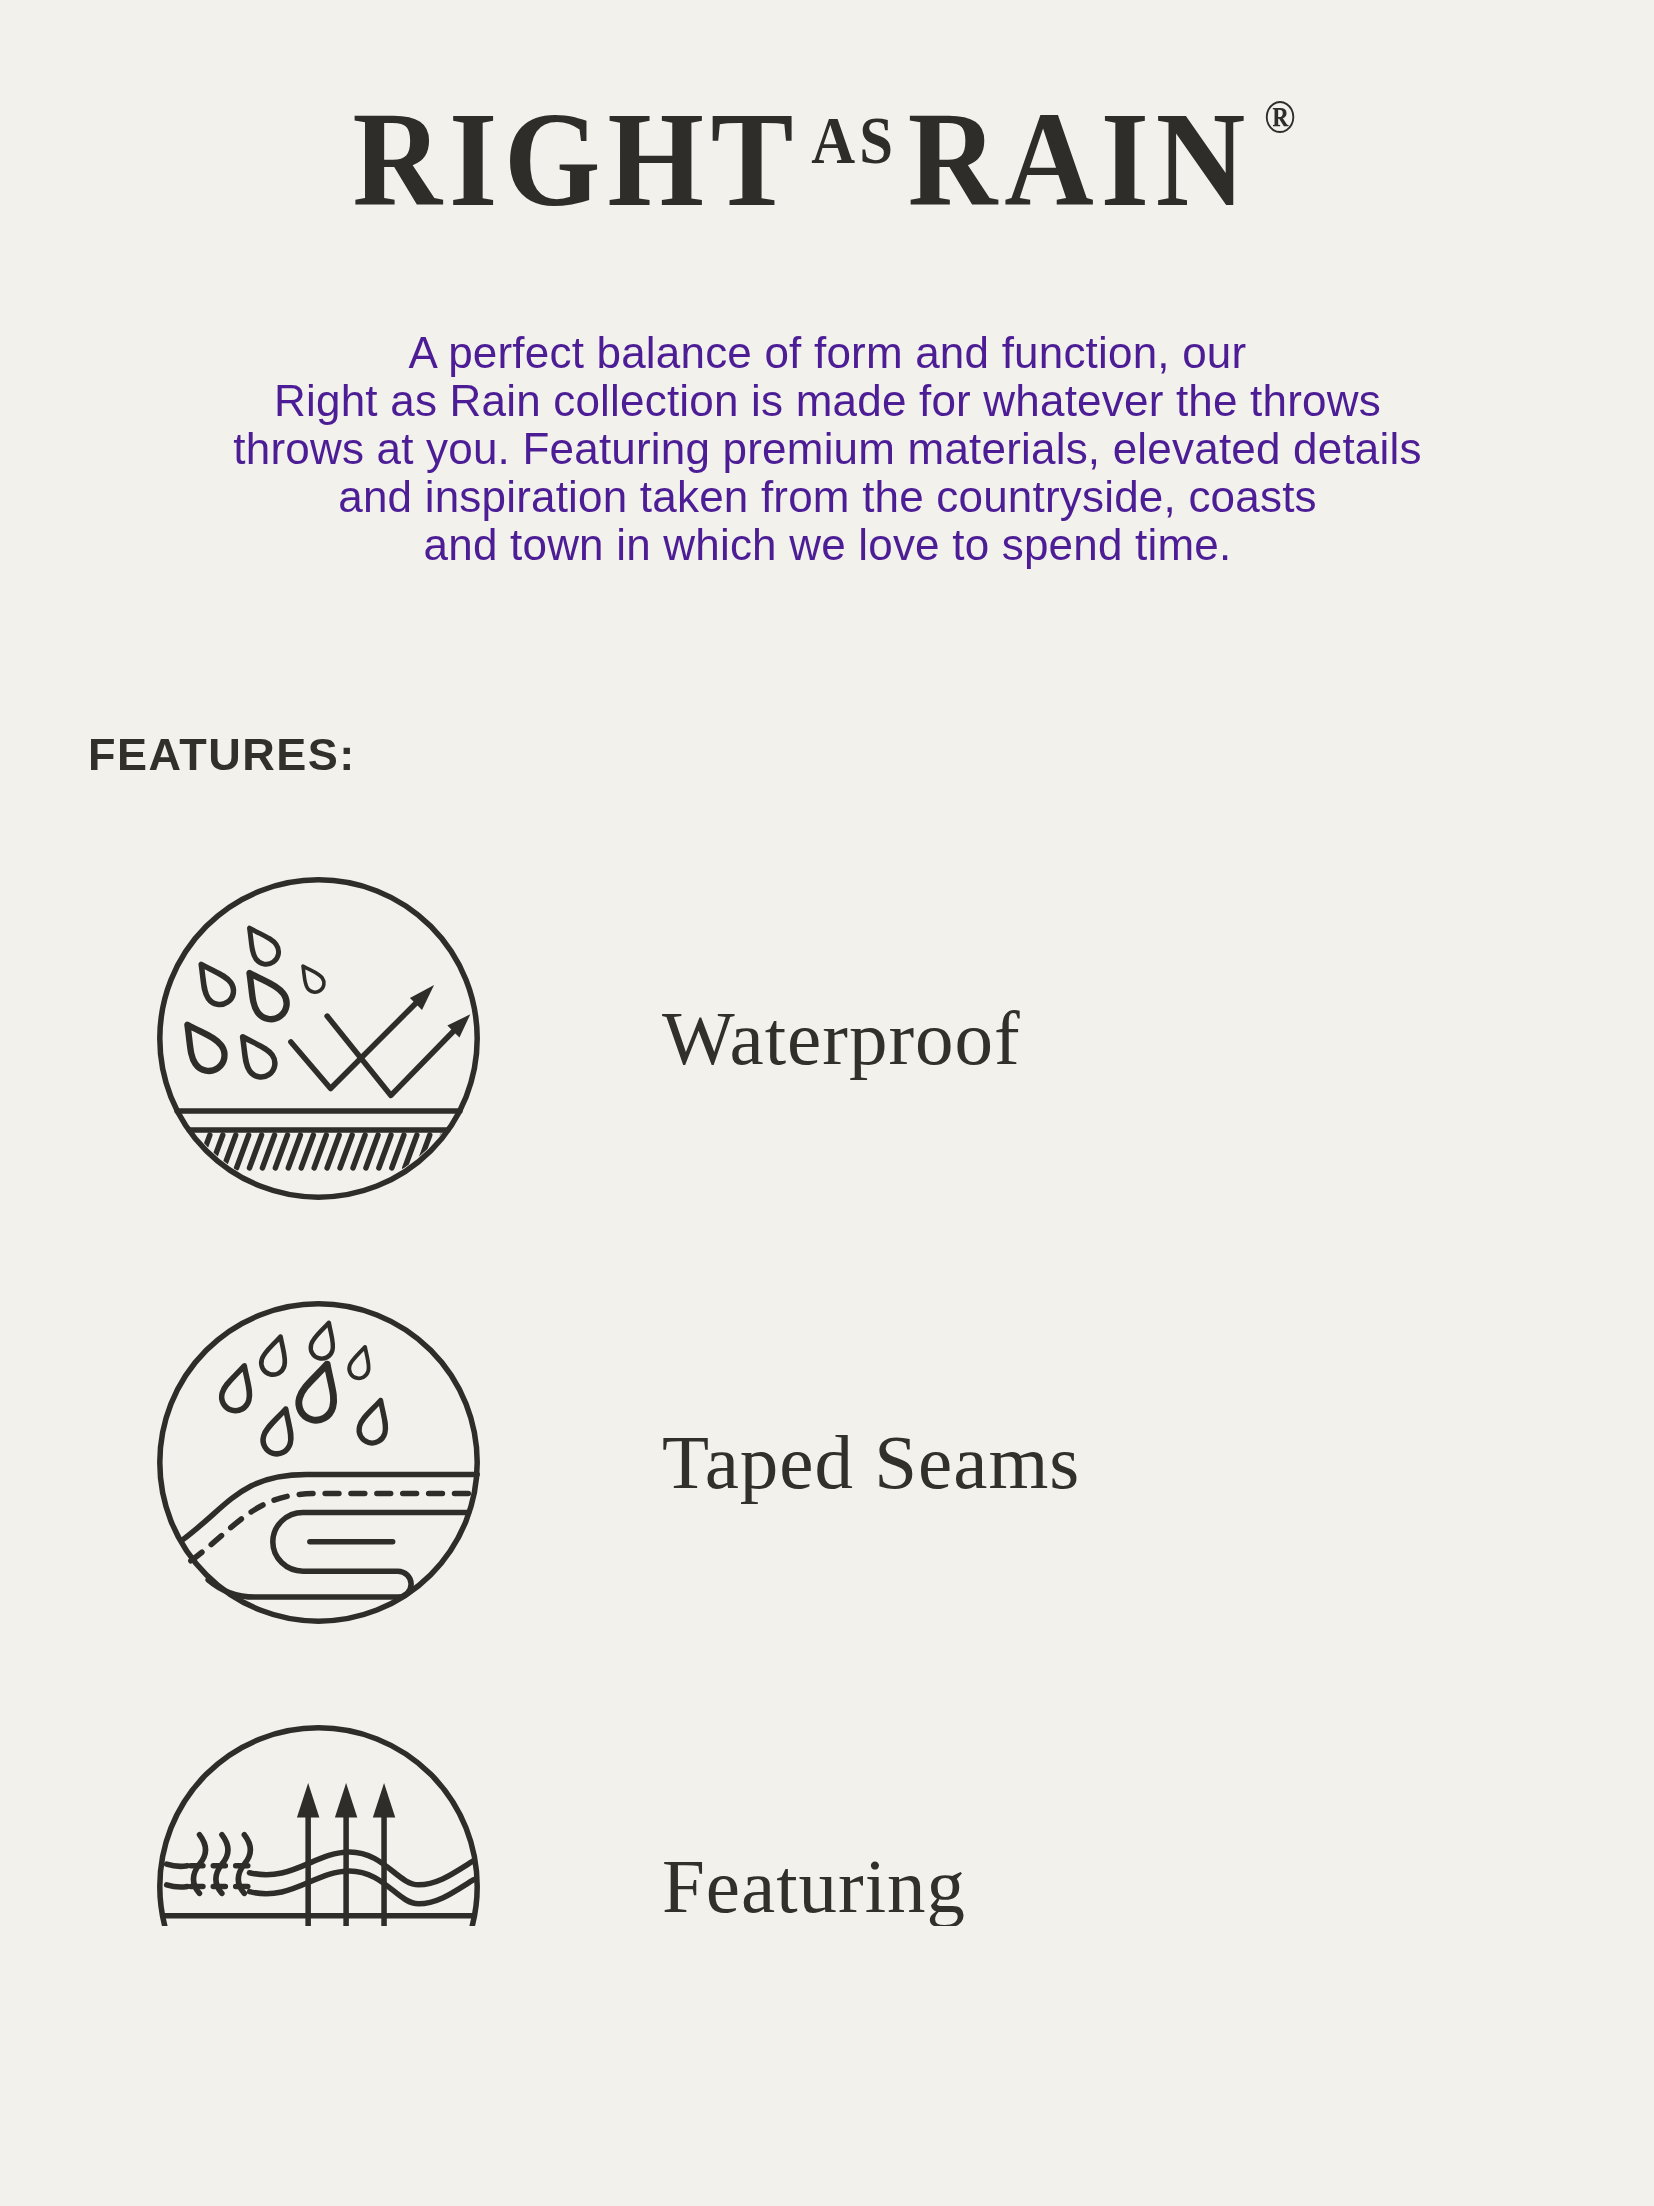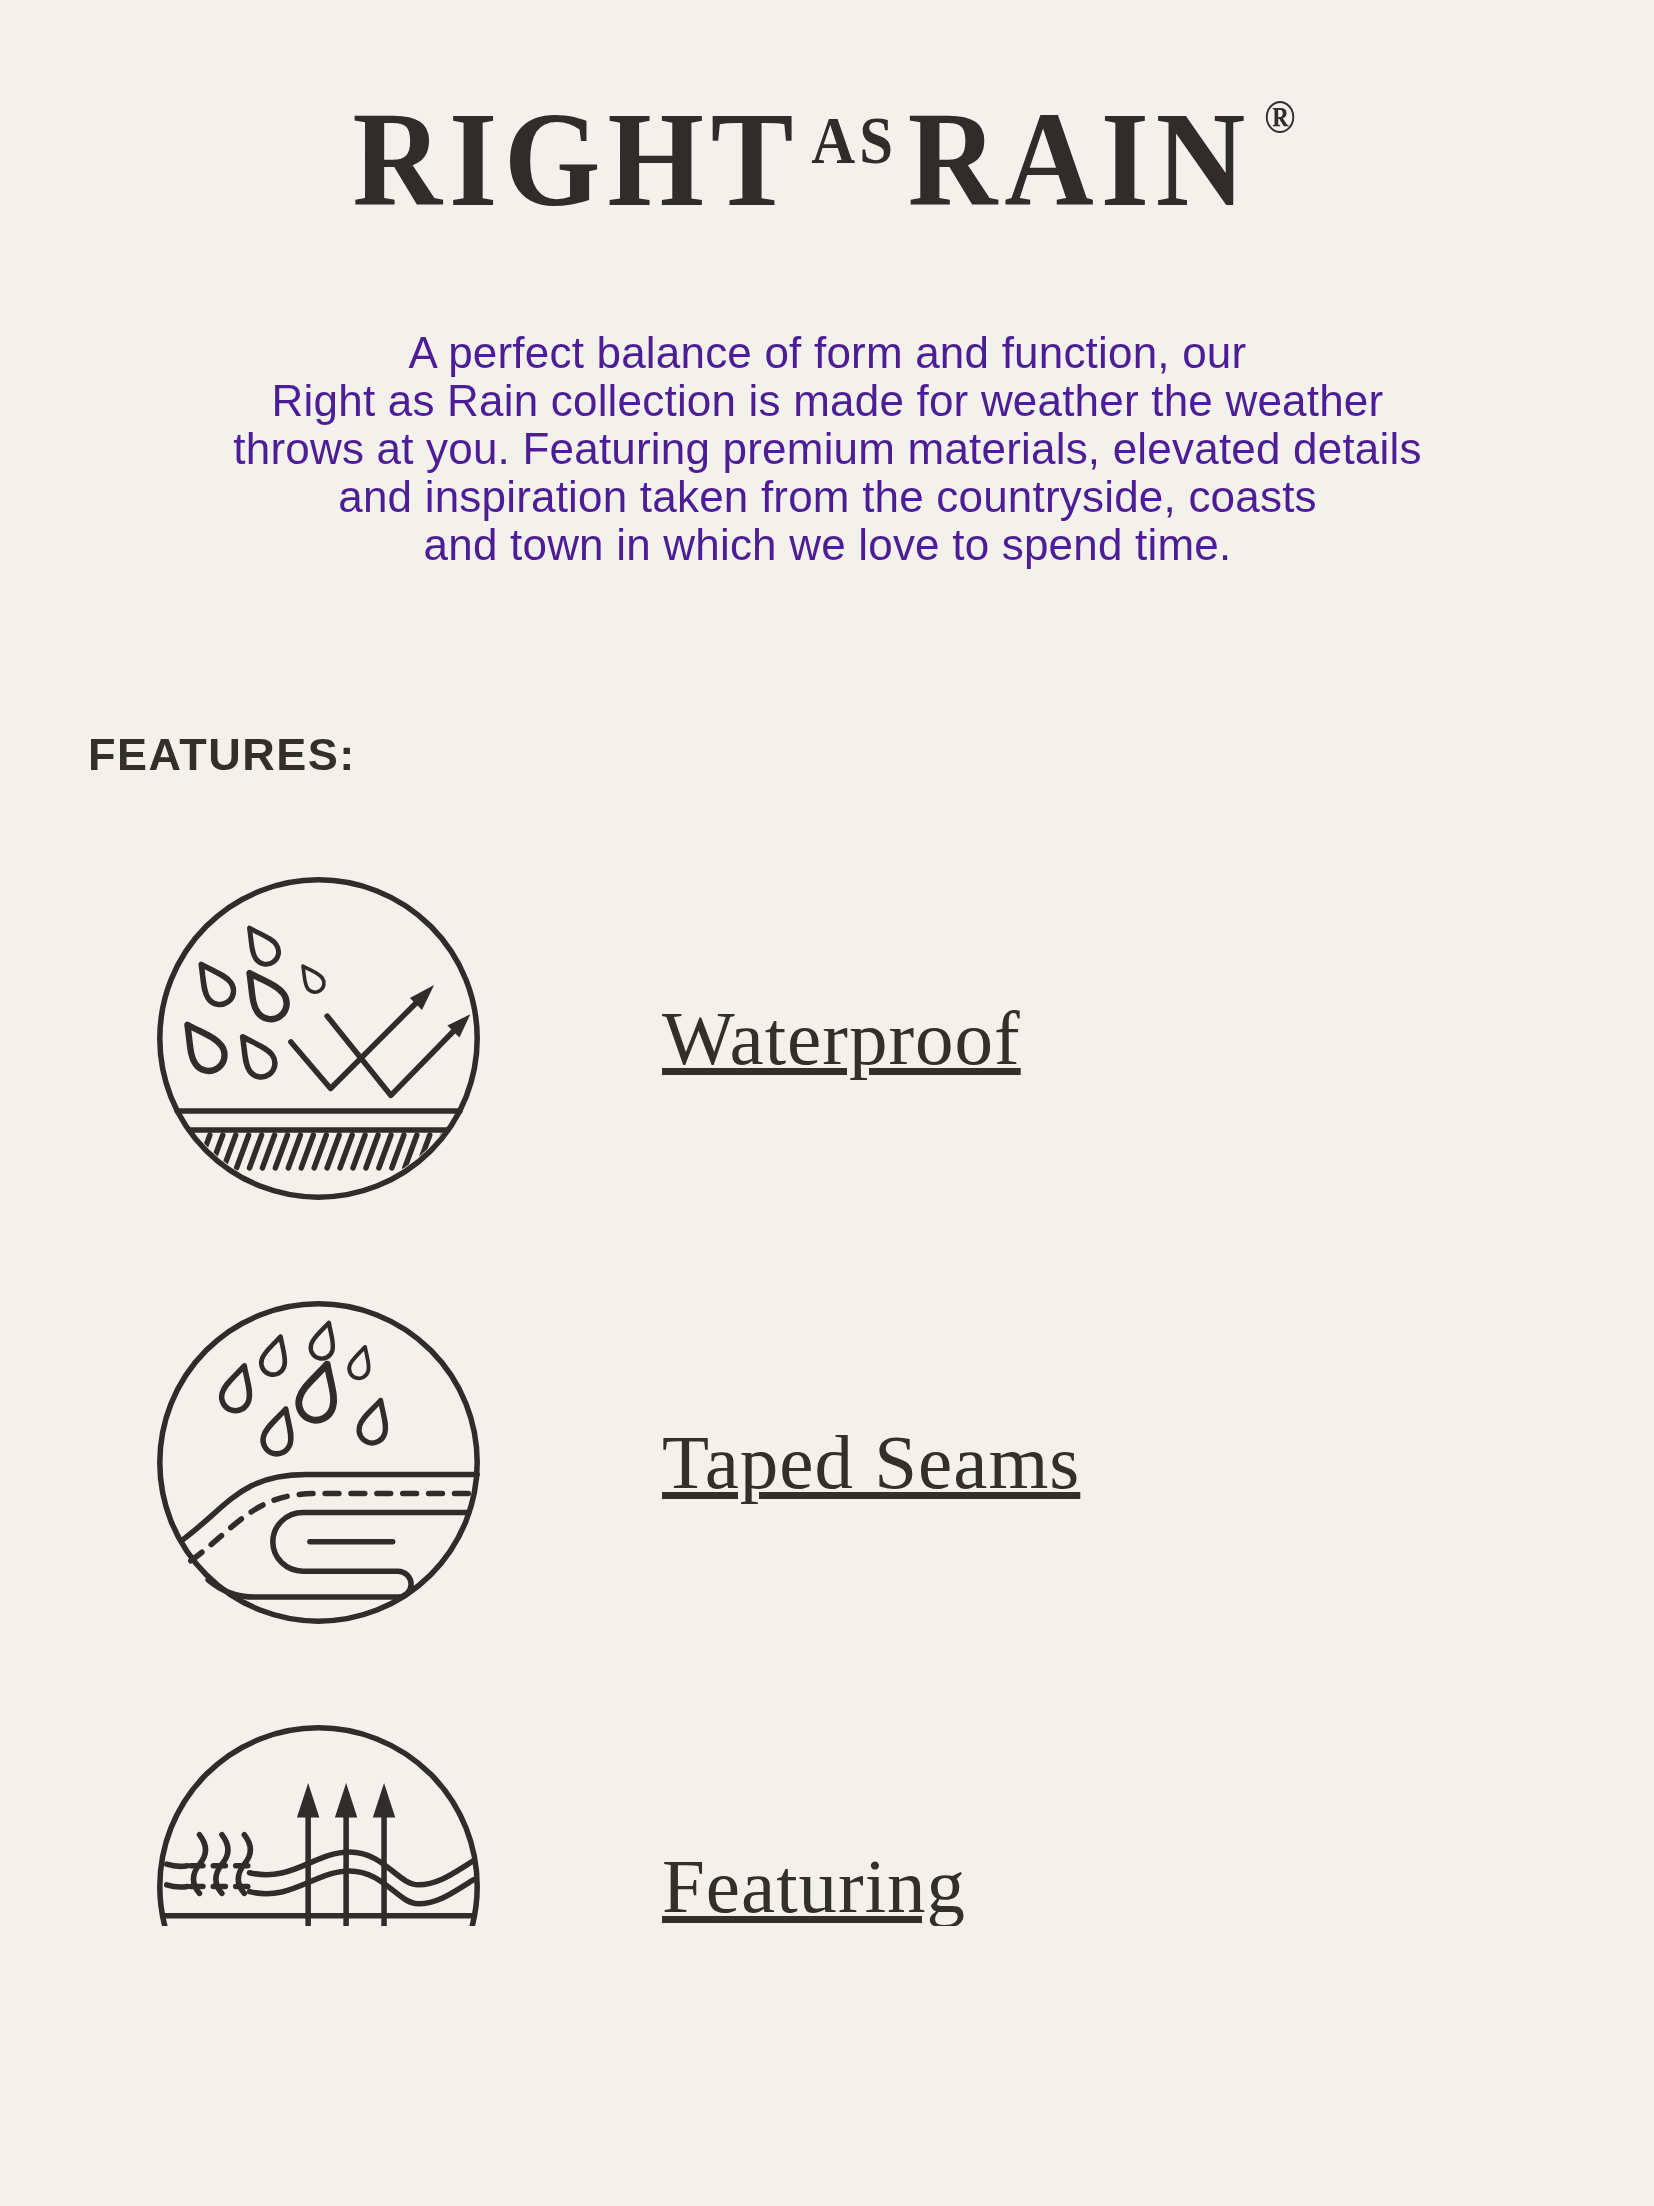--- a/index.html
+++ b/index.html
@@ -68,35 +68,34 @@
   }
   .feature-icon { width: 345px; height: 345px; flex: 0 0 auto; }
   .feature-icon svg { display: block; width: 345px; height: 345px; }
   .feature-label {
     margin-left: 171px;
     font-family: "Liberation Serif", serif;
     font-size: 77px;
     letter-spacing: 1px;
     color: #32302b;
     white-space: nowrap;
-    text-decoration: underline;
   }
   .stroke { fill: none; stroke: #2f2d29; stroke-width: 3.2; stroke-linecap: round; stroke-linejoin: round; }
   .fillhead { fill: #2f2d29; stroke: none; }
 </style>
 </head>
 <body>
 
 <div class="page">
 
   <h1 class="brand"><span>RIGHT</span><span class="small-as">AS</span><span>RAIN</span><span class="reg">®</span></h1>
 
   <div class="intro">
     <div>A perfect balance of form and function, our</div>
-    <div>Right as Rain collection is made for weather the weather</div>
+    <div>Right as Rain collection is made for whatever the throws</div>
     <div>throws at you. Featuring premium materials, elevated details</div>
     <div>and inspiration taken from the countryside, coasts</div>
     <div>and town in which we love to spend time.</div>
   </div>
 
   <div class="features-heading">FEATURES:</div>
 
   <div class="feature-list">
 
     <div class="feature-row">

